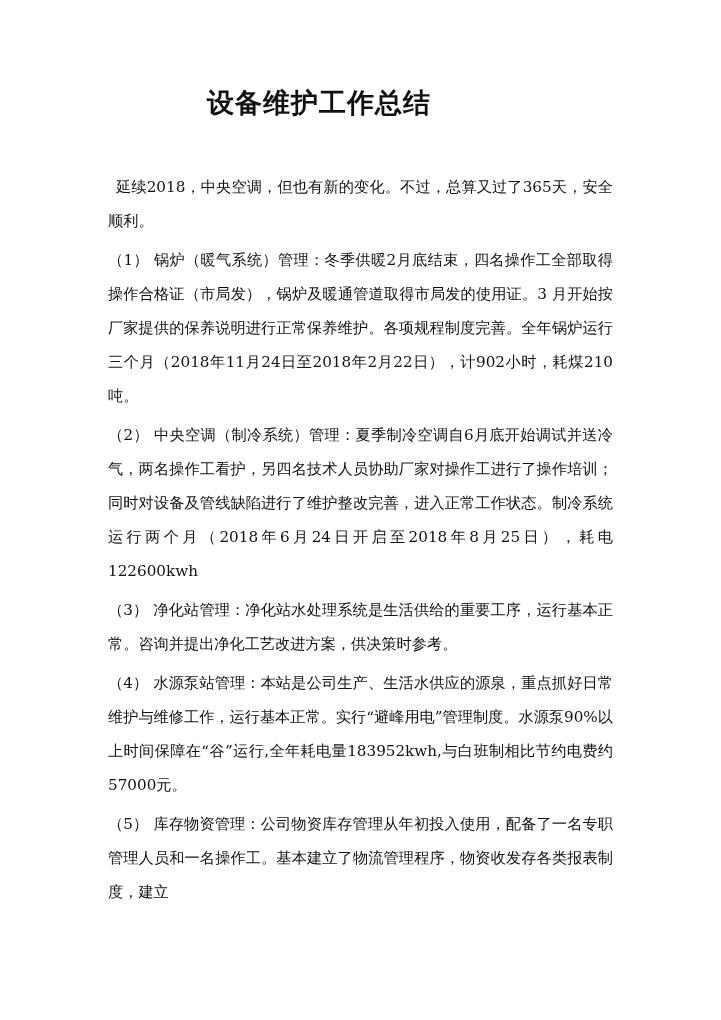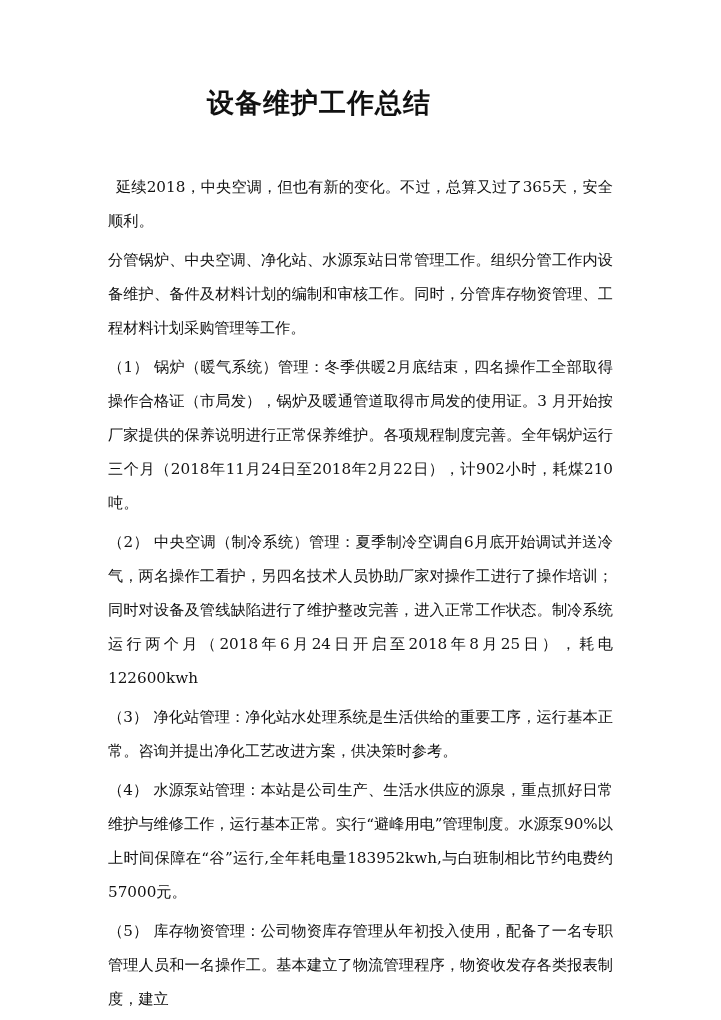--- a/index.html
+++ b/index.html
@@ -21,20 +21,19 @@
   .para { margin: 0 0 5px 0; }
   .para.indent { text-indent: 8px; }
 </style>
 </head>
 <body>
 
 <div class="page">
   <div class="title">设备维护工作总结</div>
   <div class="body">
     <p class="para indent"> 延续2018，中央空调，但也有新的变化。不过，总算又过了365天，安全顺利。</p>
-    <p class="para">分管锅炉、中央空调、净化站、水源泵站日常管理工作。组织分管工作内设备维护、备件及材料计划的编制和审核工作。同时，分管库存物资管理、工程材料计划采购管理等工作。</p>
     <p class="para">（1） 锅炉（暖气系统）管理：冬季供暖2月底结束，四名操作工全部取得操作合格证（市局发），锅炉及暖通管道取得市局发的使用证。3 月开始按厂家提供的保养说明进行正常保养维护。各项规程制度完善。全年锅炉运行三个月（2018年11月24日至2018年2月22日），计902小时，耗煤210吨。</p>
     <p class="para">（2） 中央空调（制冷系统）管理：夏季制冷空调自6月底开始调试并送冷气，两名操作工看护，另四名技术人员协助厂家对操作工进行了操作培训；同时对设备及管线缺陷进行了维护整改完善，进入正常工作状态。制冷系统运行两个月（2018年6月24日开启至2018年8月25日），耗电122600kwh</p>
     <p class="para">（3） 净化站管理：净化站水处理系统是生活供给的重要工序，运行基本正常。咨询并提出净化工艺改进方案，供决策时参考。</p>
     <p class="para">（4） 水源泵站管理：本站是公司生产、生活水供应的源泉，重点抓好日常维护与维修工作，运行基本正常。实行“避峰用电”管理制度。水源泵90%以上时间保障在“谷”运行,全年耗电量183952kwh,与白班制相比节约电费约57000元。</p>
     <p class="para">（5） 库存物资管理：公司物资库存管理从年初投入使用，配备了一名专职管理人员和一名操作工。基本建立了物流管理程序，物资收发存各类报表制度，建立</p>
   </div>
 </div>
 
 </body></html>

